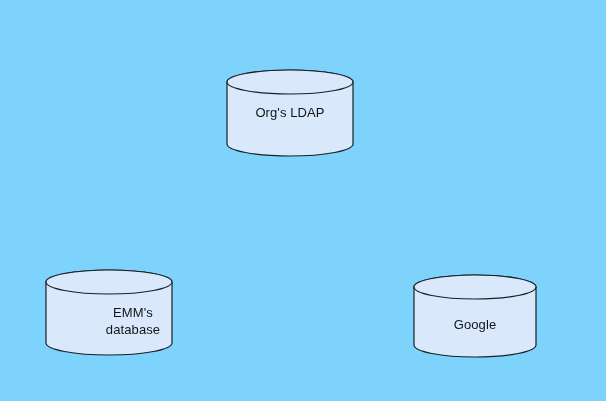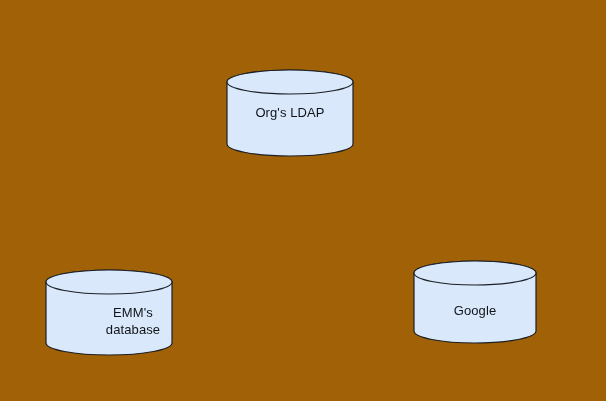--- a/index.html
+++ b/index.html
@@ -8,21 +8,21 @@
     padding: 0;
     background: #000000;
   }
   body {
     font-family: "Liberation Sans", "DejaVu Sans", sans-serif;
   }
   #canvas {
     position: relative;
     width: 606px;
     height: 401px;
-    background: #a16207;
+    background: #7dd3fc;
     overflow: hidden;
   }
   .cylinder {
     position: absolute;
     display: block;
   }
   .cyl-svg {
     position: absolute;
     left: 0;
     top: 0;
@@ -64,21 +64,21 @@
     <svg class="cyl-svg" id="svg-emm" xmlns="http://www.w3.org/2000/svg" width="126" height="85" viewBox="0 0 126 85">
         <path d="M 0 12 L 0 73 A 63 12 0 0 0 126 73 L 126 12 A 63 12 0 0 0 0 12 Z" fill="#dae8fc" stroke="#1a1f24" stroke-width="1.2" stroke-linejoin="round"></path>
         <ellipse cx="63" cy="12" rx="63" ry="12" fill="#dae8fc" stroke="#1a1f24" stroke-width="1.2"></ellipse>
       </svg>
     <div class="cyl-label" id="label-emm" style="color: rgb(17, 20, 24); top: 34px;">
       <span class="line">EMM's</span>
       <span class="line">database</span>
     </div>
   </div>
 
-  <div class="cylinder" id="node-google" style="left: 414px; top: 261px; width: 122px; height: 82px;">
+  <div class="cylinder" id="node-google" style="left: 414px; top: 275px; width: 122px; height: 82px;">
     <svg class="cyl-svg" id="svg-google" xmlns="http://www.w3.org/2000/svg" width="122" height="82" viewBox="0 0 122 82">
         <path d="M 0 12 L 0 70 A 61 12 0 0 0 122 70 L 122 12 A 61 12 0 0 0 0 12 Z" fill="#dae8fc" stroke="#1a1f24" stroke-width="1.2" stroke-linejoin="round"></path>
         <ellipse cx="61" cy="12" rx="61" ry="12" fill="#dae8fc" stroke="#1a1f24" stroke-width="1.2"></ellipse>
       </svg>
     <div class="cyl-label" id="label-google" style="color: rgb(17, 20, 24); top: 41px;">
       <span class="line">Google</span>
     </div>
   </div>
 
 </div>

